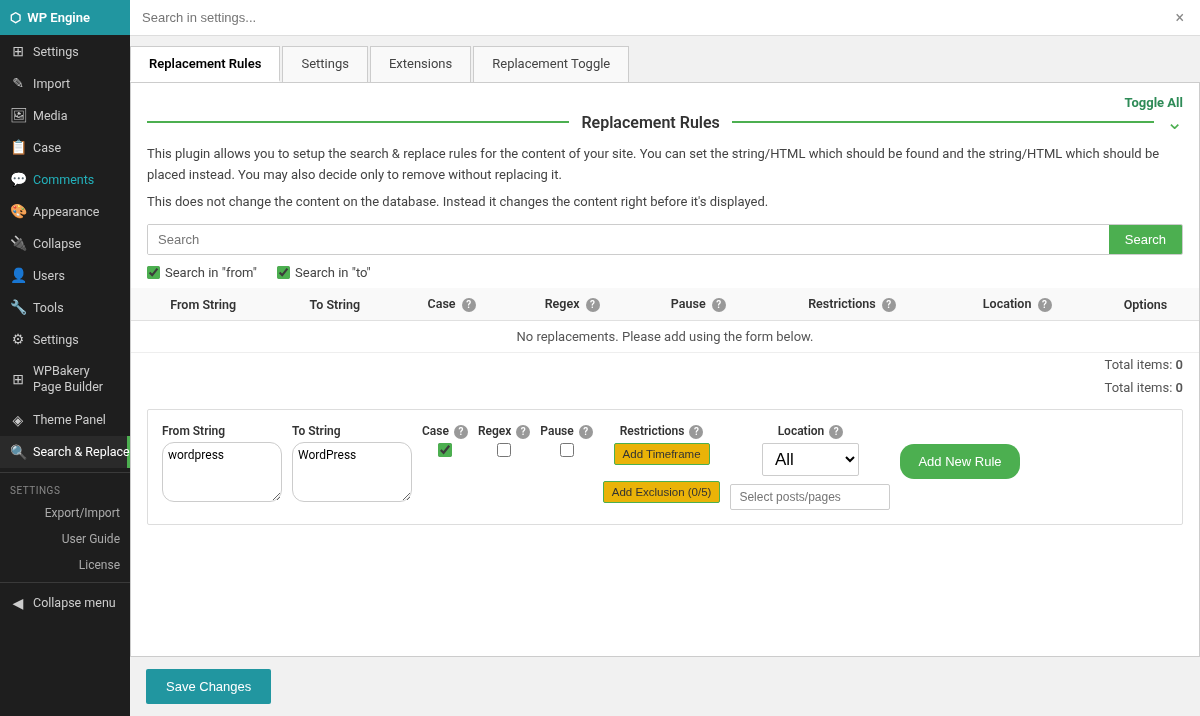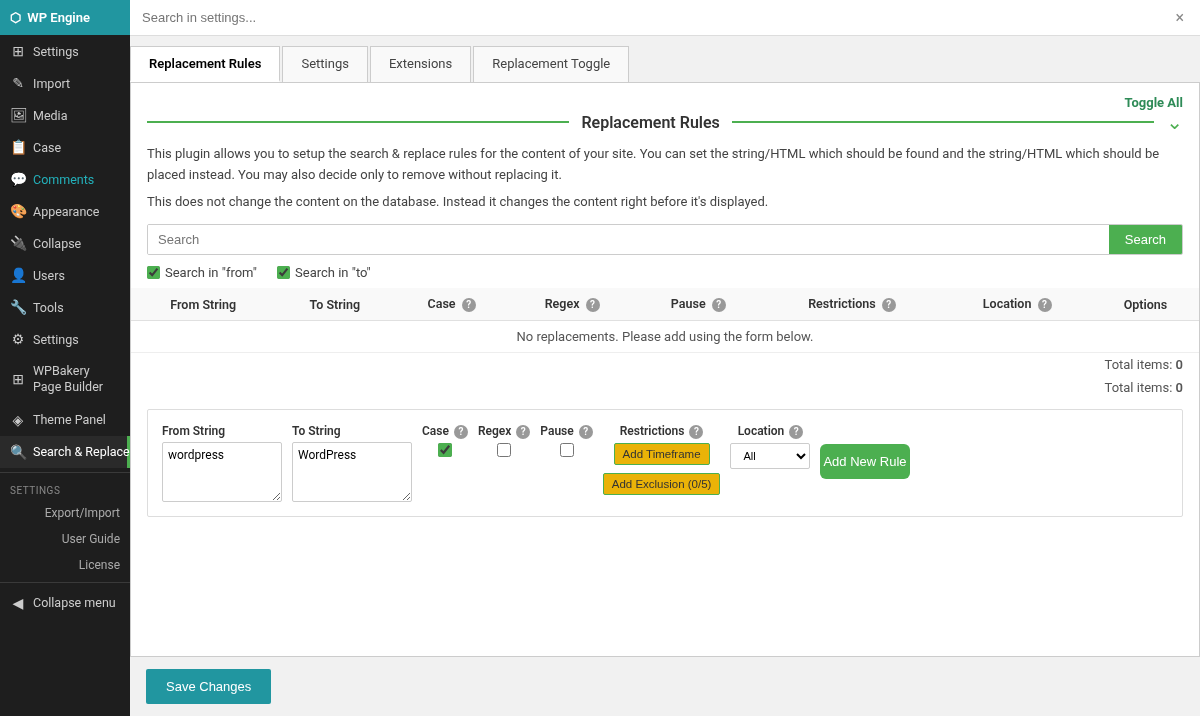--- a/index.html
+++ b/index.html
@@ -261,21 +261,21 @@
       background: #999;
       color: #fff;
       font-size: 10px;
       text-align: center;
       line-height: 14px;
       cursor: pointer;
       margin-left: 2px;
     }
     .add-rule-form textarea {
       border: 1px solid #ccc;
-      border-radius: 2px;
+      border-radius: 12px;
       padding: 5px;
       font-size: 12px;
       resize: both;
       font-family: inherit;
     }
     .add-rule-form input[type="checkbox"] {
       accent-color: #4CAF50;
       width: 14px;
       height: 14px;
     }
@@ -285,41 +285,41 @@
       color: #333;
       padding: 4px 8px;
       font-size: 11.5px;
       cursor: pointer;
       border-radius: 2px;
       white-space: nowrap;
     }
     .add-rule-form .location-select {
       border: 1px solid #ccc;
       padding: 5px 8px;
-      font-size: 11px;
+      font-size: 17px;
       border-radius: 2px;
       background: #fff;
       min-width: 80px;
     }
     .add-rule-form .posts-input {
       border: 1px solid #ccc;
       padding: 5px 8px;
       font-size: 12px;
       border-radius: 2px;
       width: 160px;
     }
     .add-new-rule-btn {
       background: #4CAF50;
       color: #fff;
       border: none;
-      padding: 10px 3px;
+      padding: 10px 18px;
       font-size: 13px;
       font-weight: 500;
       cursor: pointer;
-      border-radius: 6px;
+      border-radius: 14px;
       white-space: nowrap;
     }
 
     
     .footer-bar {
       padding: 12px 16px;
       background: #f1f1f1;
     }
     .save-btn {
       background: #2196a0;
@@ -541,34 +541,35 @@
           </span>
           <input type="checkbox" style="">
         </div>
 
         <div class="form-col">
           <span class="col-label">
             <span>Restrictions</span>
             <span class="help">?</span>
           </span>
           <button class="restriction-btn">Add Timeframe</button>
-          <button class="restriction-btn" style="margin-top:4px;">Add Exclusion (0/5)</button>
+          <button class="restriction-btn" style="margin-top:12px;">Add Exclusion (0/5)</button>
         </div>
 
         <div class="form-col">
           <span class="col-label">
             <span>Location</span>
             <span class="help">?</span>
           </span>
           <select class="location-select">
             <option>All</option>
             <option>Posts</option>
             <option>Pages</option>
             <option>Custom</option>
           </select>
+          <input type="text" class="posts-input" style="margin-top: 4px;" placeholder="Select posts/pages">
         </div>
 
         <div class="form-col" style="justify-content:flex-end; padding-top:20px;">
           <button class="add-new-rule-btn">Add New Rule</button>
         </div>
       </div>
     </div>
 
   </div>
 

